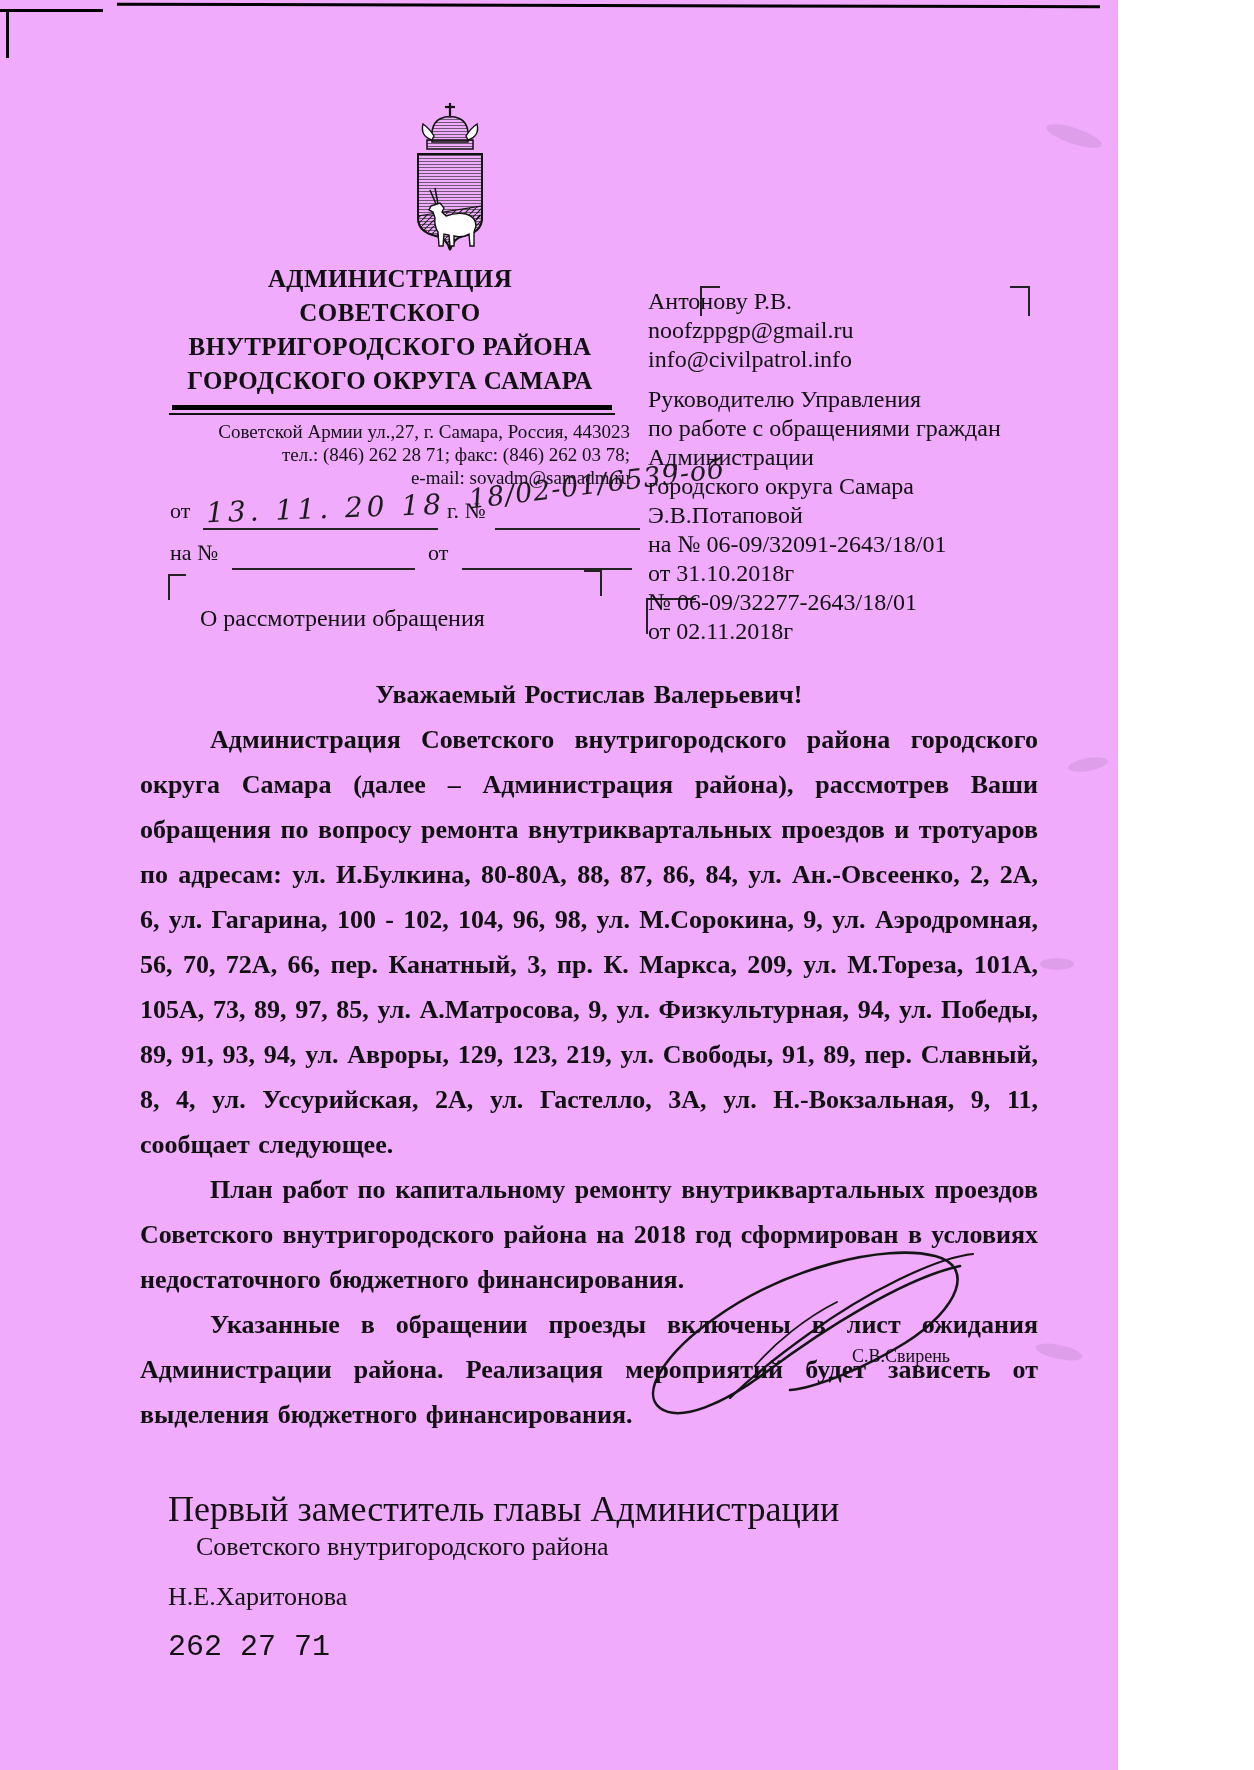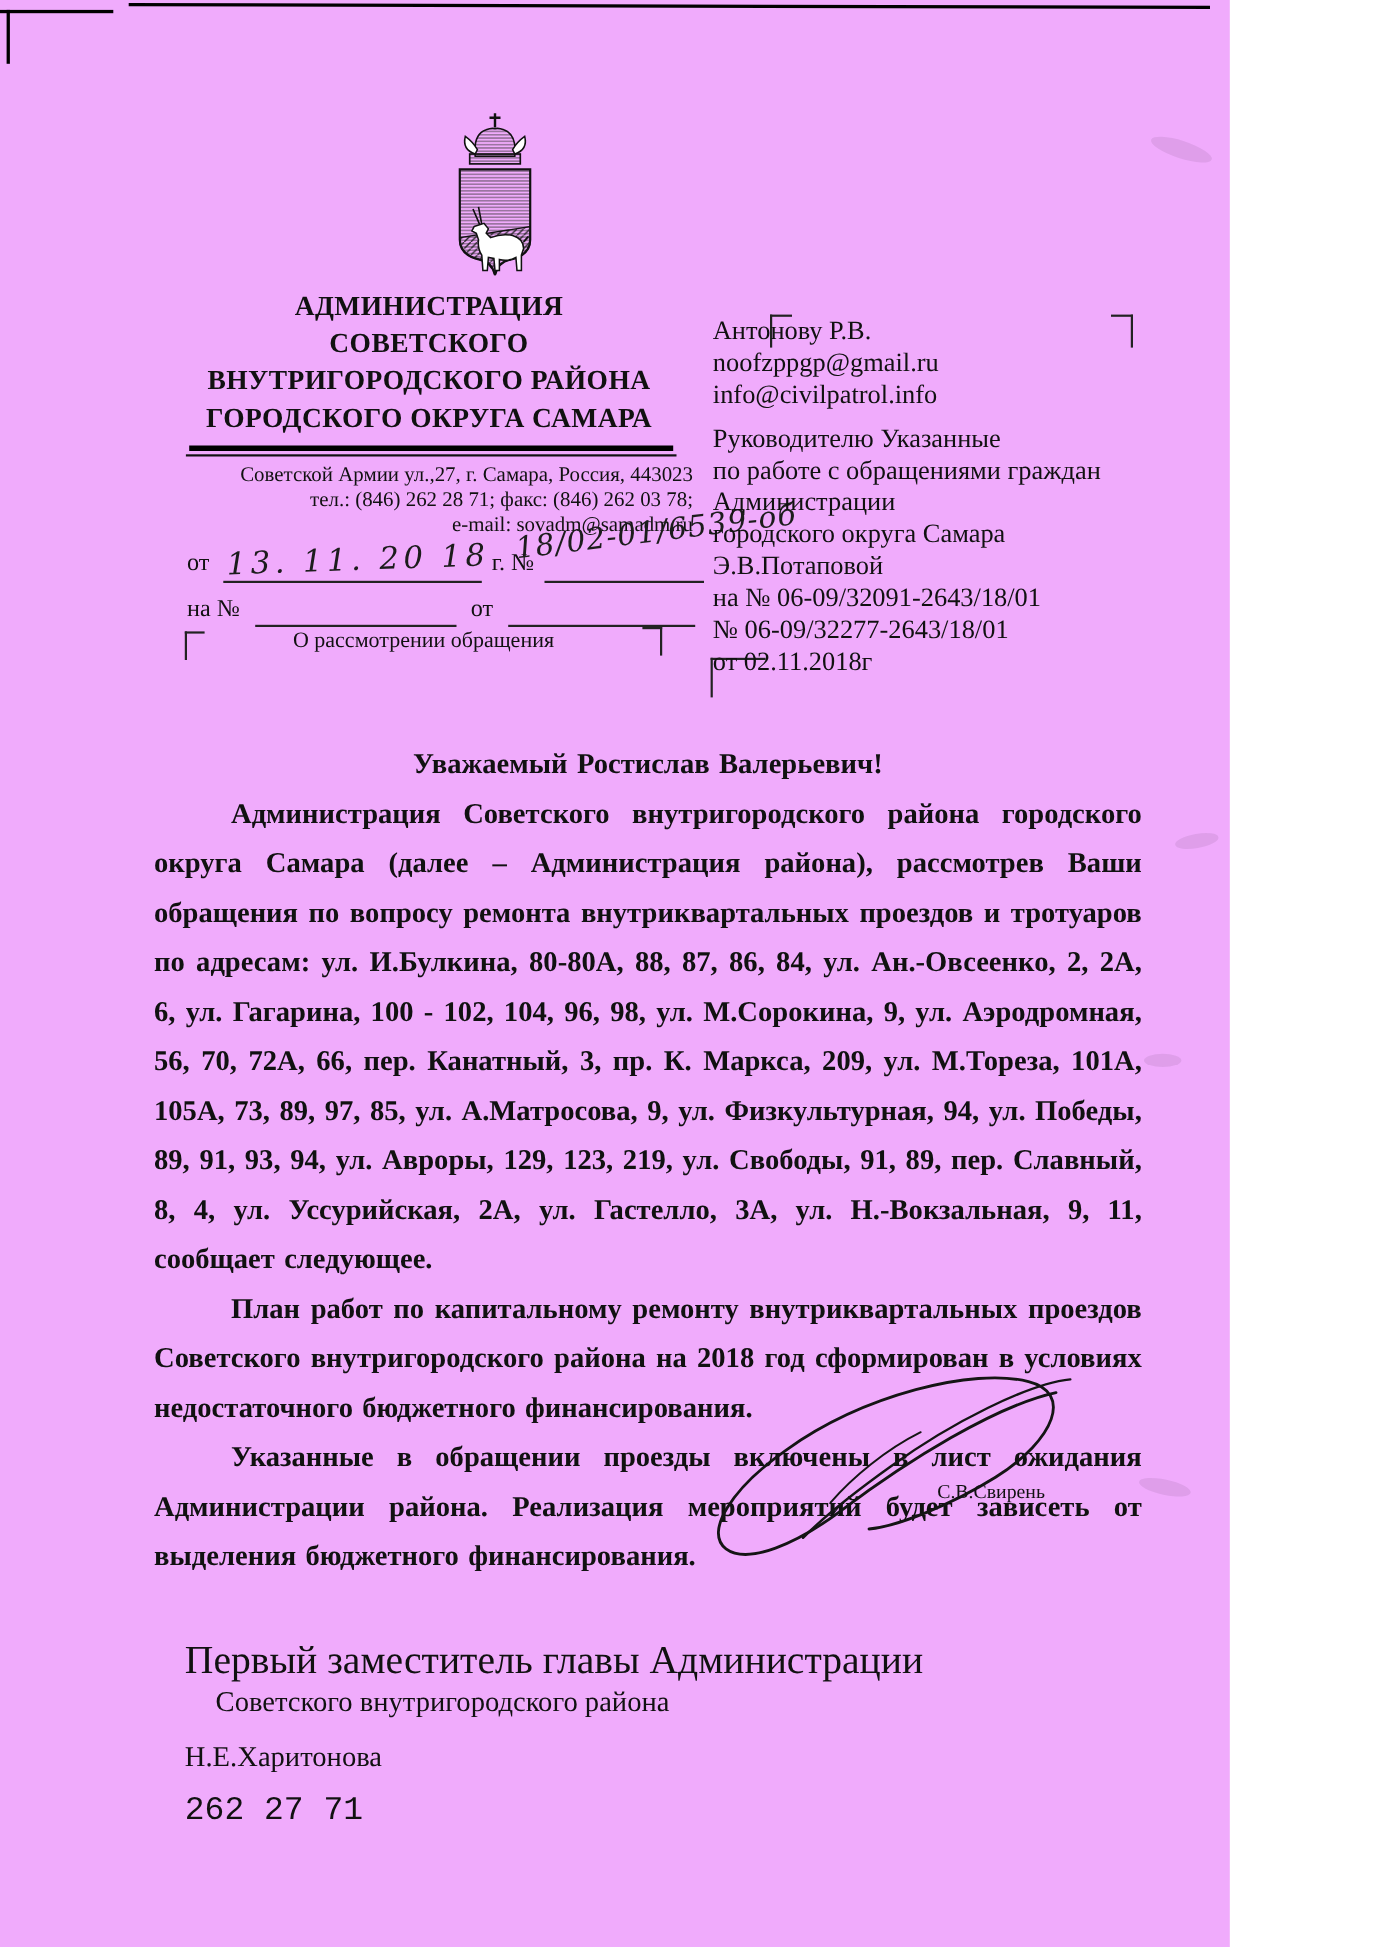--- a/index.html
+++ b/index.html
@@ -16,21 +16,21 @@
   .rule-thin{left:169px;top:413px;width:446px;height:2px;background:#111;}
   .addr{left:150px;top:420px;width:480px;text-align:right;font-size:19px;line-height:23px;}
   .lbl{position:absolute;font-size:22px;}
   .blank{position:absolute;border-bottom:2px solid #222;}
   .hand{position:absolute;font-family:"DejaVu Serif",serif;font-style:italic;color:#1c1c1c;}
   .hand-date{left:206px;top:492px;font-size:28px;letter-spacing:4px;transform:rotate(-2deg);}
   .hand-num{left:468px;top:468px;font-size:27px;letter-spacing:1px;transform:rotate(-7deg);white-space:nowrap;}
   .corner{position:absolute;border:0 solid #222;}
   .c-tl{border-top-width:2px;border-left-width:2px;}
   .c-tr{border-top-width:2px;border-right-width:2px;}
-  .subject{left:200px;top:571px;width:370px;text-align:center;font-size:20px;}
+  .subject{left:200px;top:605px;width:370px;text-align:left;font-size:24px;}
   
   .recip{left:648px;width:400px;text-align:left;font-size:24px;line-height:29px;}
   
   .bodytext{left:140px;top:672px;width:898px;font-size:26px;line-height:45px;}
   .bodytext p{margin:0;text-align:justify;text-indent:70px;word-spacing:2px;font-weight:bold;}
   .bodytext p.salut{text-align:center;text-indent:0;}
   
   .sig-pos1{left:168px;top:1488px;font-size:36px;}
   .sig-pos2{left:196px;top:1532px;font-size:26px;}
   .sig-name{left:852px;top:1346px;font-size:18px;}
@@ -111,26 +111,27 @@
   <div class="corner c-tl" style="left:700px;top:286px;width:18px;height:28px;"></div>
   <div class="corner c-tr" style="left:1010px;top:286px;width:18px;height:28px;"></div>
   <div class="corner c-tl" style="left:646px;top:598px;width:48px;height:34px;"></div>
 
   <div class="abs recip" style="top:287px;">
     <div>Антонову Р.В.</div>
     <div>noofzppgp@gmail.ru</div>
     <div>info@civilpatrol.info</div>
   </div>
   <div class="abs recip" style="top:385px;">
-    <div>Руководителю Указанные</div>
+    <div>Руководителю Управления</div>
     <div>по работе с обращениями граждан</div>
     <div>Администрации</div>
     <div>городского округа Самара</div>
     <div>Э.В.Потаповой</div>
     <div>на № 06-09/32091-2643/18/01</div>
+    <div>от 31.10.2018г</div>
     <div>№ 06-09/32277-2643/18/01</div>
     <div>от 02.11.2018г</div>
   </div>
 
   <div class="abs bodytext">
     <p class="salut">Уважаемый Ростислав Валерьевич!</p>
     <p>Администрация Советского внутригородского района городского округа Самара (далее – Администрация района), рассмотрев Ваши обращения по вопросу ремонта внутриквартальных проездов и тротуаров по адресам: ул. И.Булкина, 80-80А, 88, 87, 86, 84, ул. Ан.-Овсеенко, 2, 2А, 6, ул. Гагарина, 100 - 102, 104, 96, 98, ул. М.Сорокина, 9, ул. Аэродромная, 56, 70, 72А, 66, пер. Канатный, 3, пр. К. Маркса, 209, ул. М.Тореза, 101А, 105А, 73, 89, 97, 85, ул. А.Матросова, 9, ул. Физкультурная, 94, ул. Победы, 89, 91, 93, 94, ул. Авроры, 129, 123, 219, ул. Свободы, 91, 89, пер. Славный, 8, 4, ул. Уссурийская, 2А, ул. Гастелло, 3А, ул. Н.-Вокзальная, 9, 11, сообщает следующее.</p>
     <p>План работ по капитальному ремонту внутриквартальных проездов Советского внутригородского района на 2018 год сформирован в условиях недостаточного бюджетного финансирования.</p>
     <p>Указанные в обращении проезды включены в лист ожидания Администрации района. Реализация мероприятий будет зависеть от выделения бюджетного финансирования.</p>
   </div>

